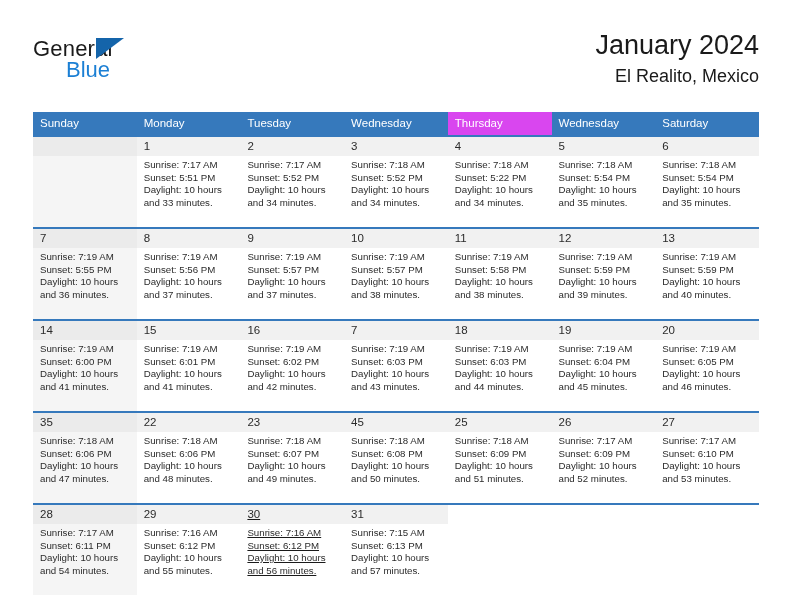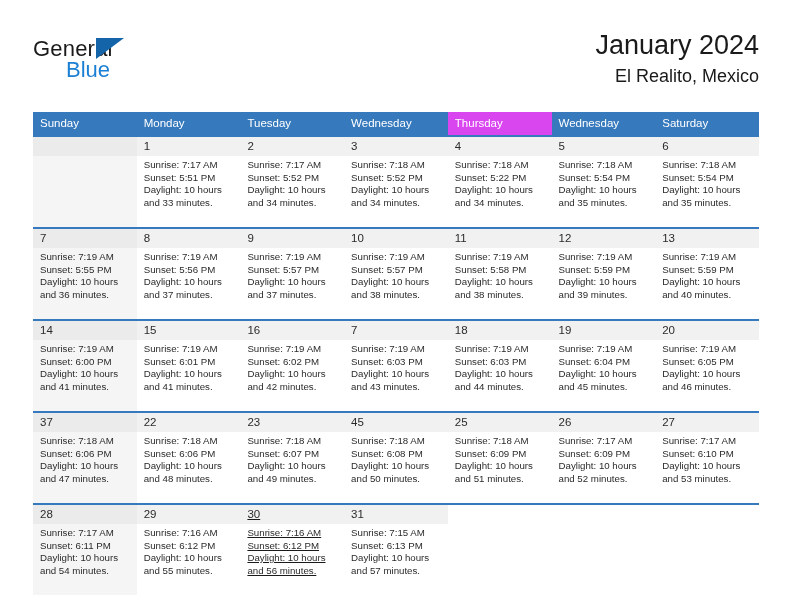--- a/index.html
+++ b/index.html
@@ -408,21 +408,21 @@
                 <div>Sunset: 6:05 PM</div>
                 <div>Daylight: 10 hours</div>
                 <div>and 46 minutes.</div>
               </div>
             </div>
           </td>
         </tr>
         <tr class="week-row">
           <td class="sunday-col" style="border-top-color: rgb(54, 121, 188);">
             <div class="cell-inner">
-              <span class="daynum">37</span>
+              <span class="daynum">35</span>
               <div class="info">
                 <div>Sunrise: 7:18 AM</div>
                 <div>Sunset: 6:06 PM</div>
                 <div>Daylight: 10 hours</div>
                 <div>and 47 minutes.</div>
               </div>
             </div>
           </td>
           <td style="border-top-color: rgb(54, 121, 188);">
             <div class="cell-inner">

